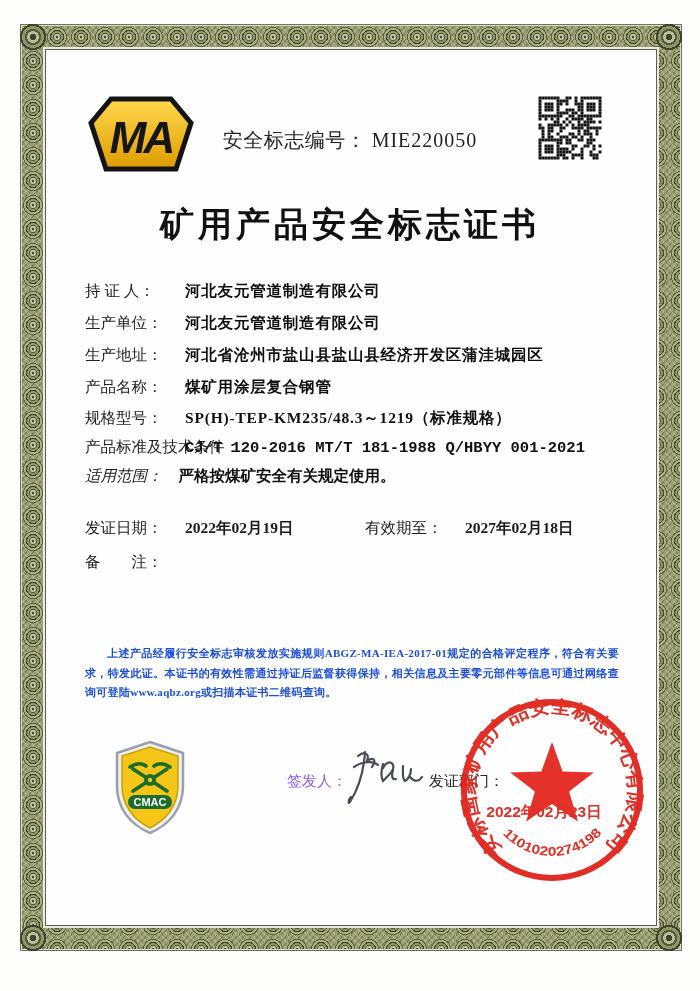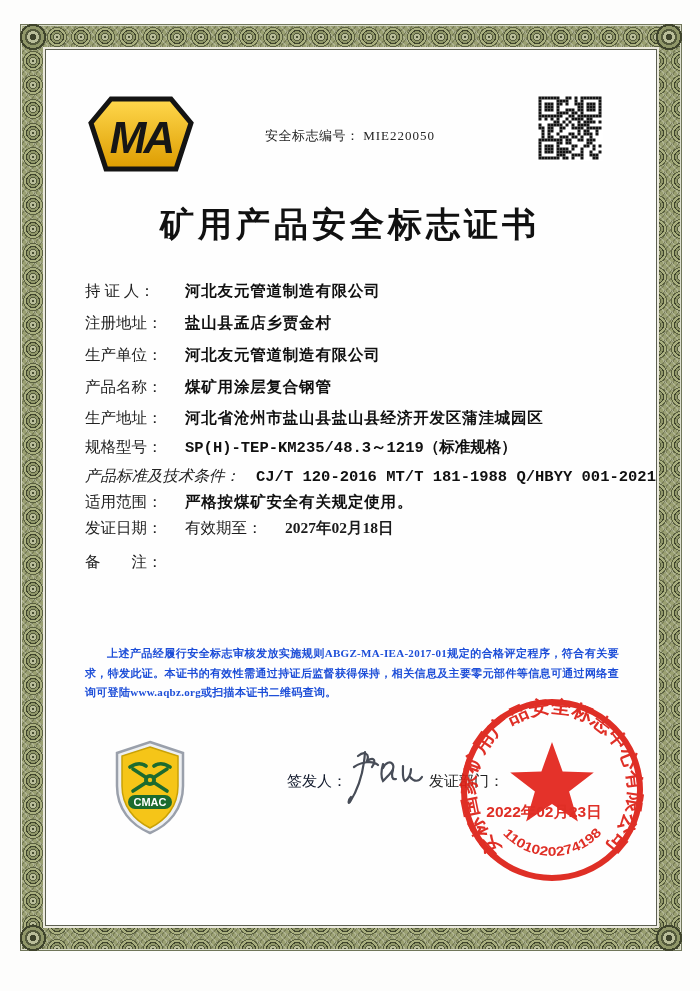--- a/index.html
+++ b/index.html
@@ -16,21 +16,21 @@
     border:1px solid #70765a; box-shadow:0 0 0 1px #d8dac8 inset;}
   .corner{position:absolute;width:30px;height:30px;border-radius:50%;
     background:radial-gradient(circle, #3f442c 0 3px, #b9bd99 3px 6px, #545a3c 6px 8px, #8f9668 8px 11px, #3f442c 11px 13px, transparent 13px);}
   .corner.tl{left:-3px;top:-3px}.corner.tr{right:-3px;top:-3px}
   .corner.bl{left:-3px;bottom:-3px}.corner.br{right:-3px;bottom:-3px}
   .inner{position:absolute;left:24px;top:24px;right:24px;bottom:24px;background:#fefefe;
     border:1.5px solid #5d6052; box-shadow:0 0 0 2px #eceadf;}
   
   .ma-logo{position:absolute;left:88px;top:96px;width:106px;height:76px;}
   .cert-no{position:absolute;left:160px;top:127px;width:380px;text-align:center;
-    font-size:13px;letter-spacing:.5px;color:#242424;white-space:nowrap;}
+    font-size:20px;letter-spacing:.5px;color:#242424;white-space:nowrap;}
   .qr{position:absolute;left:537px;top:95px;width:66px;height:66px;}
   
   .title{position:absolute;left:0;top:202px;width:700px;text-align:center;
     font-family:"Liberation Sans","DejaVu Sans",sans-serif;
     font-size:34px;font-weight:700;letter-spacing:4px;color:#111;}
   
   .fields{position:absolute;left:85px;top:272px;width:548px;height:250px;font-size:15.5px;}
   .row{position:absolute;left:0;display:flex;white-space:nowrap;align-items:baseline;}
   .row:nth-of-type(1){top:9px}.row:nth-of-type(2){top:41px}.row:nth-of-type(3){top:73px}
   .row:nth-of-type(4){top:105px}.row:nth-of-type(5){top:136px}.row:nth-of-type(6){top:165px}
@@ -42,21 +42,21 @@
   .dates{position:absolute;left:85px;top:518px;font-size:15.5px;display:flex;white-space:nowrap;align-items:flex-start;}
   .dates .flabel{width:100px}.dates .dval1{width:180px;font-weight:bold}
   .dates .vlabel{width:100px}.dates .dval2{font-weight:bold}
   .remark{position:absolute;left:85px;top:552px;font-size:15.5px;color:#222;}
   
   .statement{position:absolute;left:85px;top:644px;width:534px;font-size:11px;
     font-weight:bold;line-height:19.5px;text-align:justify;text-indent:2em;
     letter-spacing:.3px;color:#1d4ed8;}
   
   .cmac{position:absolute;left:112px;top:740px;width:76px;height:95px;}
-  .signer-label{position:absolute;left:287px;top:772px;font-size:15px;color:#0f172a;}
+  .signer-label{position:absolute;left:287px;top:772px;font-size:15px;color:#8b5cf6;}
   .signature{position:absolute;left:342px;top:740px;width:82px;height:76px;}
   .dept-label{position:absolute;left:393px;top:772px;font-size:15px;color:#222;margin-left:36px;}
   .stamp{position:absolute;left:456px;top:694px;width:192px;height:192px;opacity:.93;}
 </style>
 </head>
 <body>
 
 <div class="page">
 
   <div class="frame">
@@ -337,51 +337,48 @@
   </svg>
 
   <div class="title">矿用产品安全标志证书</div>
 
   <div class="fields" id="fields">
       <div class="row">
         <span class="flabel">持 证 人：</span>
         <span class="fvalue">河北友元管道制造有限公司</span>
       </div>
       <div class="row">
-        <span class="flabel">注册地址：</span>
-        <span class="fvalue">盐山县孟店乡贾金村</span>
-      </div>
-      <div class="row">
         <span class="flabel">生产单位：</span>
         <span class="fvalue">河北友元管道制造有限公司</span>
       </div>
       <div class="row">
+        <span class="flabel">生产地址：</span>
+        <span class="fvalue">河北省沧州市盐山县盐山县经济开发区蒲洼城园区</span>
+      </div>
+      <div class="row">
         <span class="flabel">产品名称：</span>
         <span class="fvalue">煤矿用涂层复合钢管</span>
       </div>
       <div class="row">
-        <span class="flabel">生产地址：</span>
-        <span class="fvalue">河北省沧州市盐山县盐山县经济开发区蒲洼城园区</span>
-      </div>
-      <div class="row">
         <span class="flabel">规格型号：</span>
         <span class="fvalue">SP(H)-TEP-KM235/48.3～1219（标准规格）</span>
       </div>
       <div class="row">
         <span class="flabel">产品标准及技术条件：</span>
         <span class="fvalue">CJ/T 120-2016 MT/T 181-1988 Q/HBYY 001-2021</span>
       </div>
       <div class="row">
         <span class="flabel">适用范围：</span>
         <span class="fvalue">严格按煤矿安全有关规定使用。</span>
       </div>
     </div>
 
   <div class="dates">
     <span class="flabel">发证日期：</span>
+    <span class="dval1">2022年02月19日</span>
     <span class="vlabel">有效期至：</span>
     <span class="dval2">2027年02月18日</span>
   </div>
 
   <div class="remark">备　　注：</div>
 
   <div class="statement">上述产品经履行安全标志审核发放实施规则ABGZ-MA-IEA-2017-01规定的合格评定程序，符合有关要求，特发此证。本证书的有效性需通过持证后监督获得保持，相关信息及主要零元部件等信息可通过网络查询可登陆www.aqbz.org或扫描本证书二维码查询。</div>
 
   <svg class="cmac" viewBox="0 0 76 95">
     <path d="M38,2 L71,13 V46 C71,69 57,85 38,93 C19,85 5,69 5,46 V13 Z" fill="#eef0f2" stroke="#9aa0ab" stroke-width="2.5"></path>

